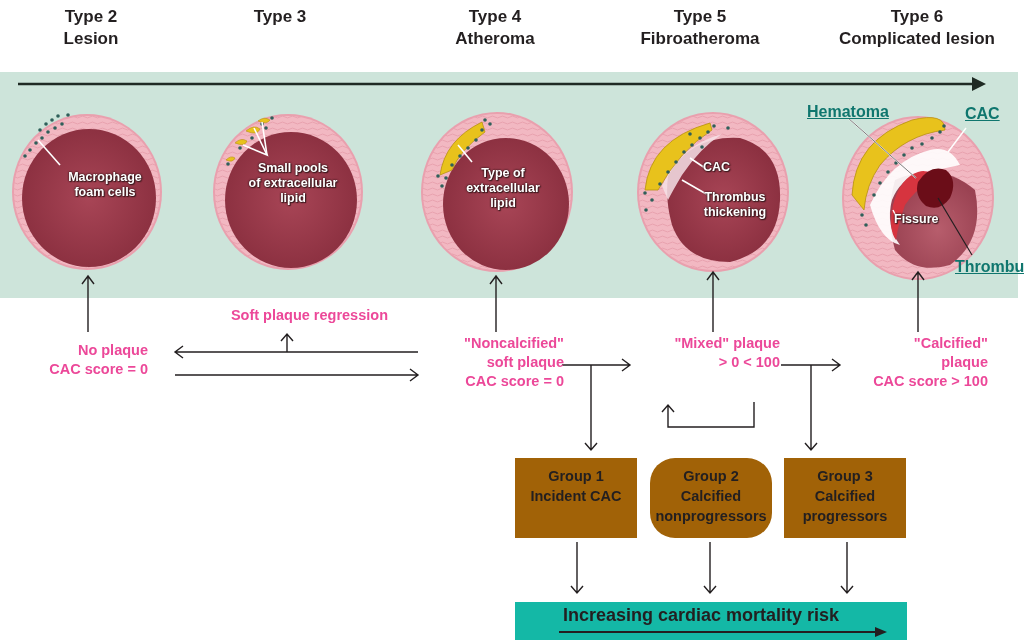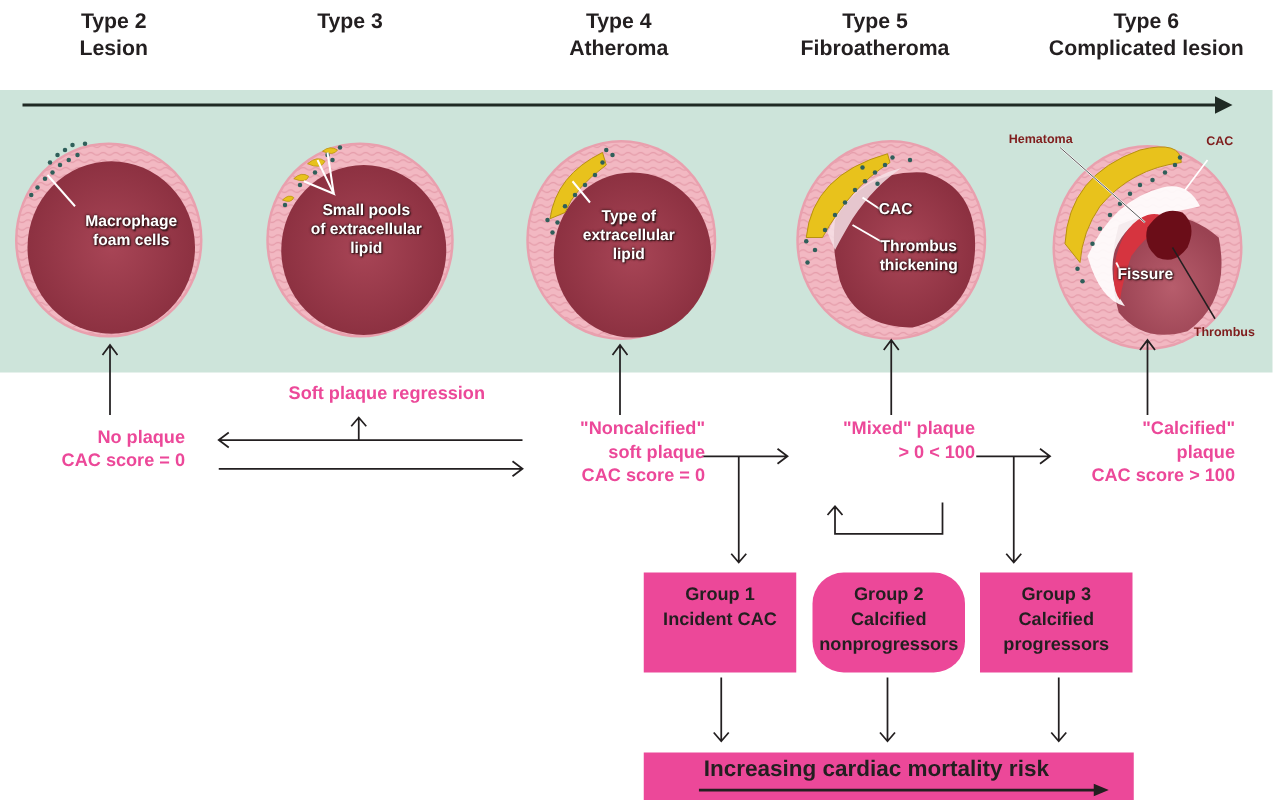--- a/index.html
+++ b/index.html
@@ -5,24 +5,24 @@
   html, body { margin:0; padding:0; background:#ffffff; }
   body { width:1024px; height:642px; position:relative; overflow:hidden;
          font-family:"Liberation Sans", "DejaVu Sans", sans-serif; color:#231f20; }
   .abs { position:absolute; }
   .hdr { position:absolute; top:6px; width:200px; text-align:center;
          font-size:17px; font-weight:bold; line-height:22px; color:#231f20; }
   .band { position:absolute; left:0; top:72px; width:1018px; height:226px; background:#cde4da; }
   .lbl { position:absolute; text-align:right; font-size:14.5px; font-weight:bold; line-height:19px; color:#ec4899; }
   .vlbl { position:absolute; text-align:center; font-size:12.5px; font-weight:bold; line-height:15px; color:#ffffff;
           text-shadow: 0 0 2px #3a1a1e, 0 0 2px #3a1a1e, 1px 1px 1px #3a1a1e; }
-  .slbl { position:absolute; font-size:10px; font-weight:bold; line-height:15px; color:#7f1d1d; }
-  .group { position:absolute; top:458px; height:80px; background:#ec4899; text-align:center;
+  .slbl { position:absolute; font-size:16px; font-weight:bold; line-height:15px; color:#0f766e;text-decoration:underline; }
+  .group { position:absolute; top:458px; height:80px; background:#a16207; text-align:center;
            font-size:14.5px; font-weight:bold; line-height:20px; padding-top:8px; box-sizing:border-box; }
-  .risk { position:absolute; left:515px; top:602px; width:392px; height:38px; background:#ec4899; }
+  .risk { position:absolute; left:515px; top:602px; width:392px; height:38px; background:#14b8a6; }
   .risk-text { position:absolute; left:48px; top:3px; font-size:18px; font-weight:bold; color:#231f20; white-space:nowrap; }
   svg.overlay { position:absolute; left:0; top:0; }
 </style>
 </head>
 <body>
 
 <div class="hdr" style="left:-9px;">
   <div>Type 2</div>
   <div>Lesion</div>
 </div>

